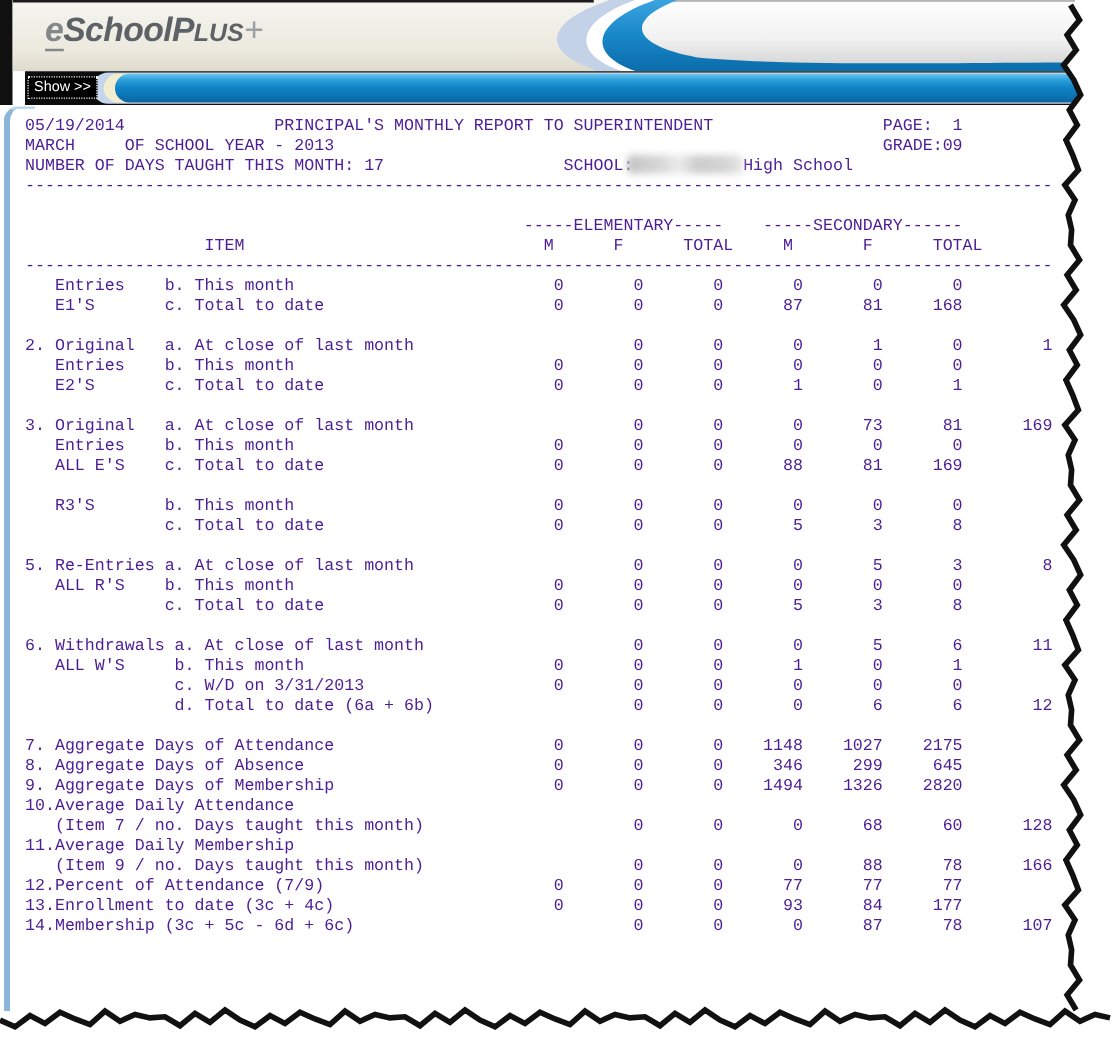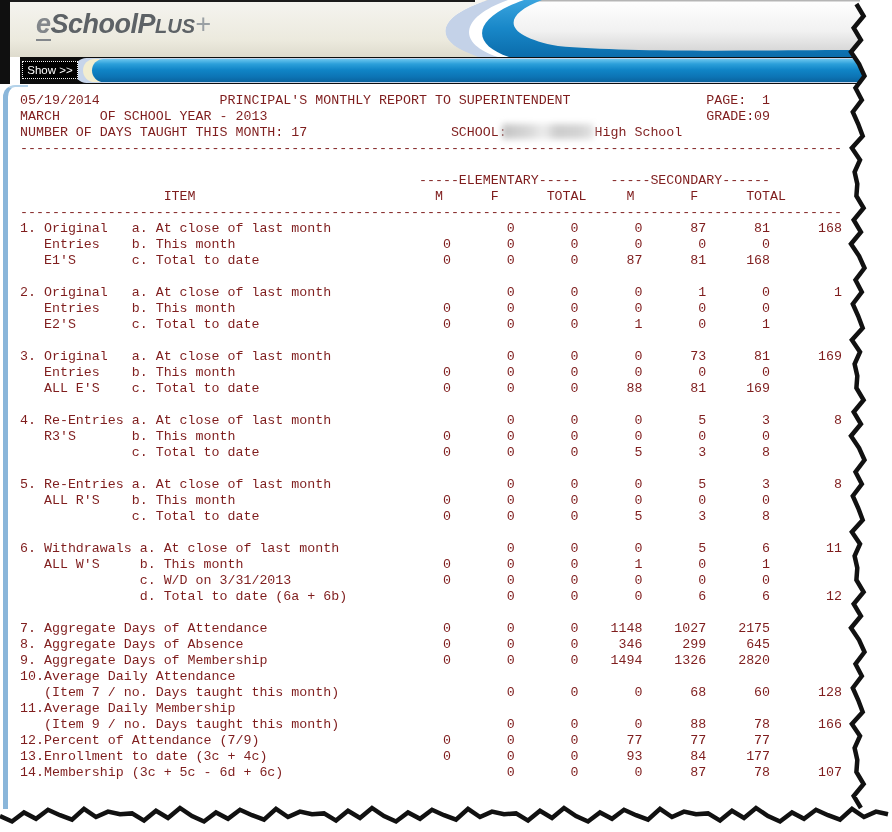--- a/index.html
+++ b/index.html
@@ -25,21 +25,21 @@
         background:linear-gradient(180deg,#6cc6ee 0%,#2b9fda 22%,#1084c6 48%,#0c74b4 78%,#0a639e 100%);}
   .show-btn{position:absolute;left:2px;top:4px;width:56px;height:18px;background:#000;
         border:1px dotted #f0f0f0;color:#fff;font-size:11.5px;line-height:15px;
         font-family:"Liberation Sans",sans-serif;padding:0;cursor:pointer;}
 
   
   .page{position:absolute;left:0;top:84px;width:860px;height:726px;background:#fff;}
   .frame{position:absolute;left:3px;top:1px;width:20px;height:722px;
          border-left:5px solid #8ab6da;border-top:2px solid #b5d3ea;border-top-left-radius:12px;}
   .report{position:absolute;left:20px;top:9px;font-family:"Liberation Mono","DejaVu Sans Mono",monospace;
-          font-size:13.3px;color:#7f1d1d;}
+          font-size:13.3px;color:#4c1d95;}
   .report .rl{height:16px;line-height:16px;white-space:pre;}
   .redact{position:absolute;left:502px;top:40px;width:92px;height:15px;border-radius:2px;
           background:linear-gradient(90deg,#c3c3c3 0%,#d8d8d8 30%,#eded ed 45%,#cccccc 60%,#d4d4d4 85%,#e6e6e6 100%);
           background:linear-gradient(90deg,#c3c3c3 0%,#d8d8d8 30%,#ededed 45%,#cccccc 60%,#d4d4d4 85%,#e6e6e6 100%);
           filter:blur(3px);}
 
   
   .tear{position:absolute;left:0;top:0;z-index:40;pointer-events:none;}
 </style>
 </head>
@@ -90,33 +90,31 @@
     <div class="frame"></div>
     <div class="report">
         <div class="rl">05/19/2014               PRINCIPAL'S MONTHLY REPORT TO SUPERINTENDENT                 PAGE:  1</div>
         <div class="rl">MARCH     OF SCHOOL YEAR - 2013                                                       GRADE:09</div>
         <div class="rl">NUMBER OF DAYS TAUGHT THIS MONTH: 17                  SCHOOL:           High School</div>
         <div class="rl">-------------------------------------------------------------------------------------------------------</div>
         <div class="rl"></div>
         <div class="rl">                                                  -----ELEMENTARY-----    -----SECONDARY------</div>
         <div class="rl">                  ITEM                              M      F      TOTAL     M       F      TOTAL</div>
         <div class="rl">-------------------------------------------------------------------------------------------------------</div>
-        <div class="rl">1. Original   a. At close of last month                      0       0       0      87      81      168</div>
         <div class="rl">   Entries    b. This month                          0       0       0       0       0       0</div>
         <div class="rl">   E1'S       c. Total to date                       0       0       0      87      81     168</div>
         <div class="rl"></div>
         <div class="rl">2. Original   a. At close of last month                      0       0       0       1       0        1</div>
         <div class="rl">   Entries    b. This month                          0       0       0       0       0       0</div>
         <div class="rl">   E2'S       c. Total to date                       0       0       0       1       0       1</div>
         <div class="rl"></div>
         <div class="rl">3. Original   a. At close of last month                      0       0       0      73      81      169</div>
         <div class="rl">   Entries    b. This month                          0       0       0       0       0       0</div>
         <div class="rl">   ALL E'S    c. Total to date                       0       0       0      88      81     169</div>
         <div class="rl"></div>
-        <div class="rl">4. Re-Entries a. At close of last month                      0       0       0       5       3        8</div>
         <div class="rl">   R3'S       b. This month                          0       0       0       0       0       0</div>
         <div class="rl">              c. Total to date                       0       0       0       5       3       8</div>
         <div class="rl"></div>
         <div class="rl">5. Re-Entries a. At close of last month                      0       0       0       5       3        8</div>
         <div class="rl">   ALL R'S    b. This month                          0       0       0       0       0       0</div>
         <div class="rl">              c. Total to date                       0       0       0       5       3       8</div>
         <div class="rl"></div>
         <div class="rl">6. Withdrawals a. At close of last month                     0       0       0       5       6       11</div>
         <div class="rl">   ALL W'S     b. This month                         0       0       0       1       0       1</div>
         <div class="rl">               c. W/D on 3/31/2013                   0       0       0       0       0       0</div>

